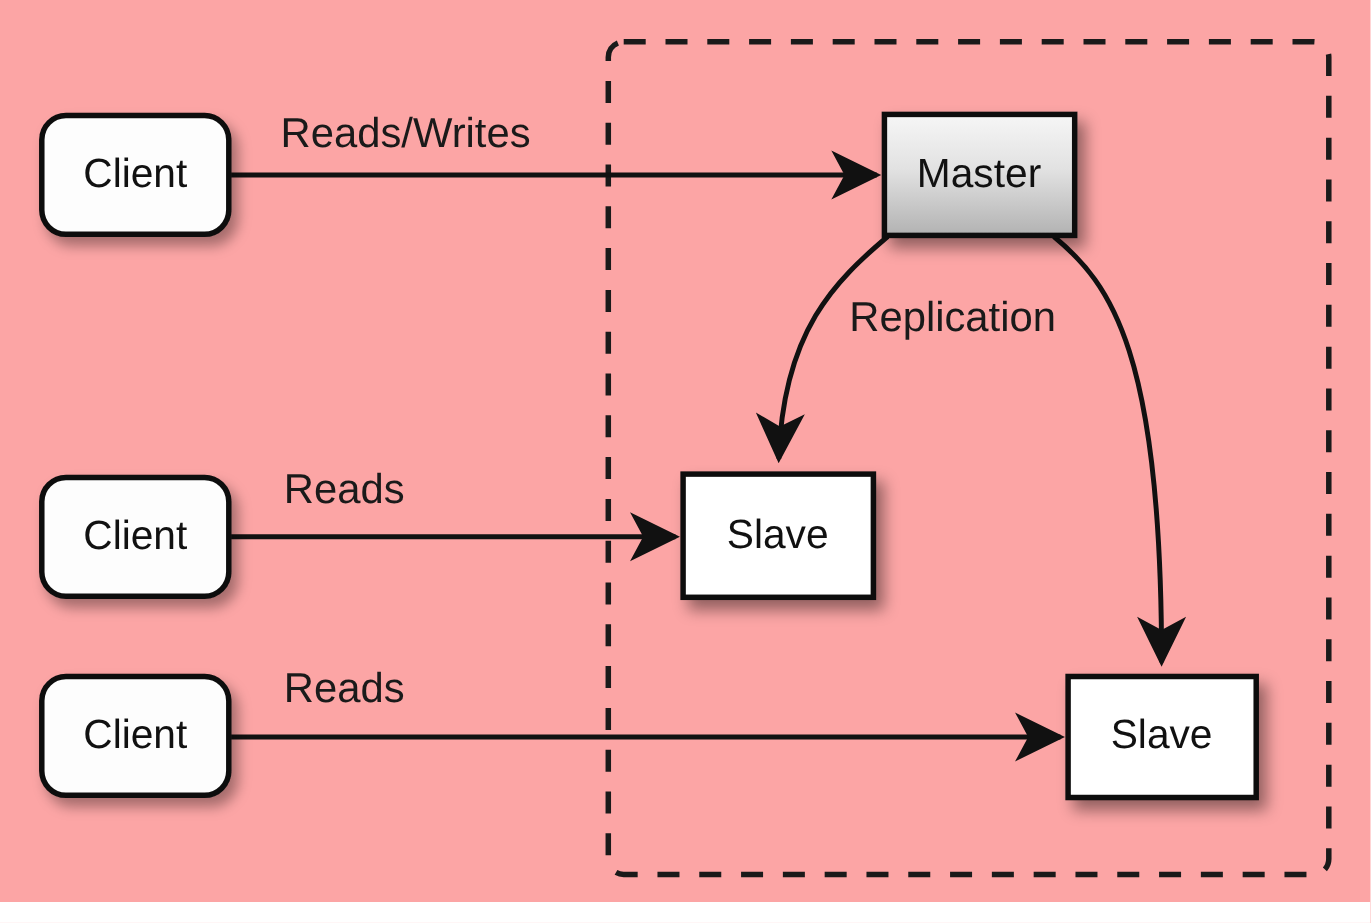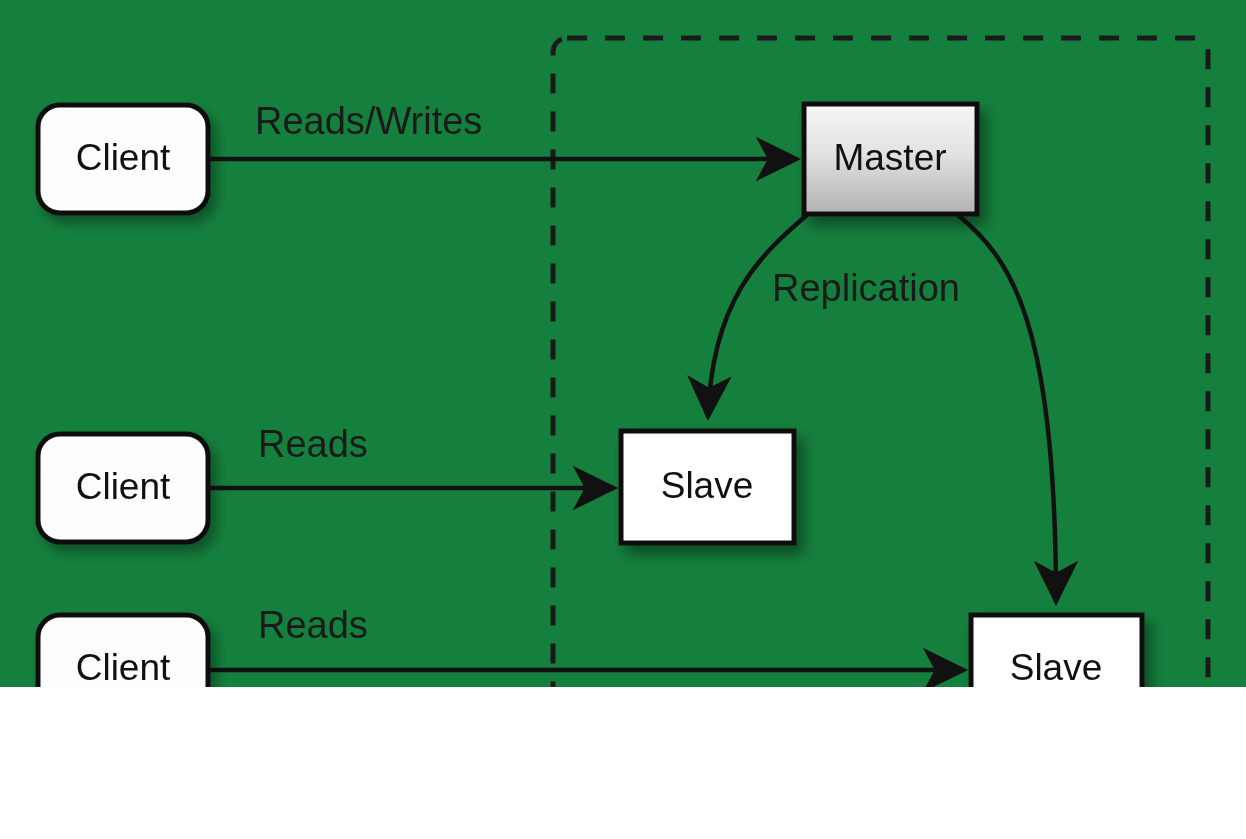--- a/index.html
+++ b/index.html
@@ -7,22 +7,22 @@
     margin: 0;
     padding: 0;
     background: #ffffff;
   }
   body {
     font-family: "Liberation Sans", sans-serif;
   }
   #diagram-root {
     position: relative;
     width: 1246px;
-    height: 687px;
-    background: #15803d;
+    height: 820px;
+    background: #fca5a5;
     overflow: hidden;
   }
   #diagram-svg {
     position: absolute;
     top: 0;
     left: 0;
     width: 1246px;
     height: 839px;
     display: block;
   }

